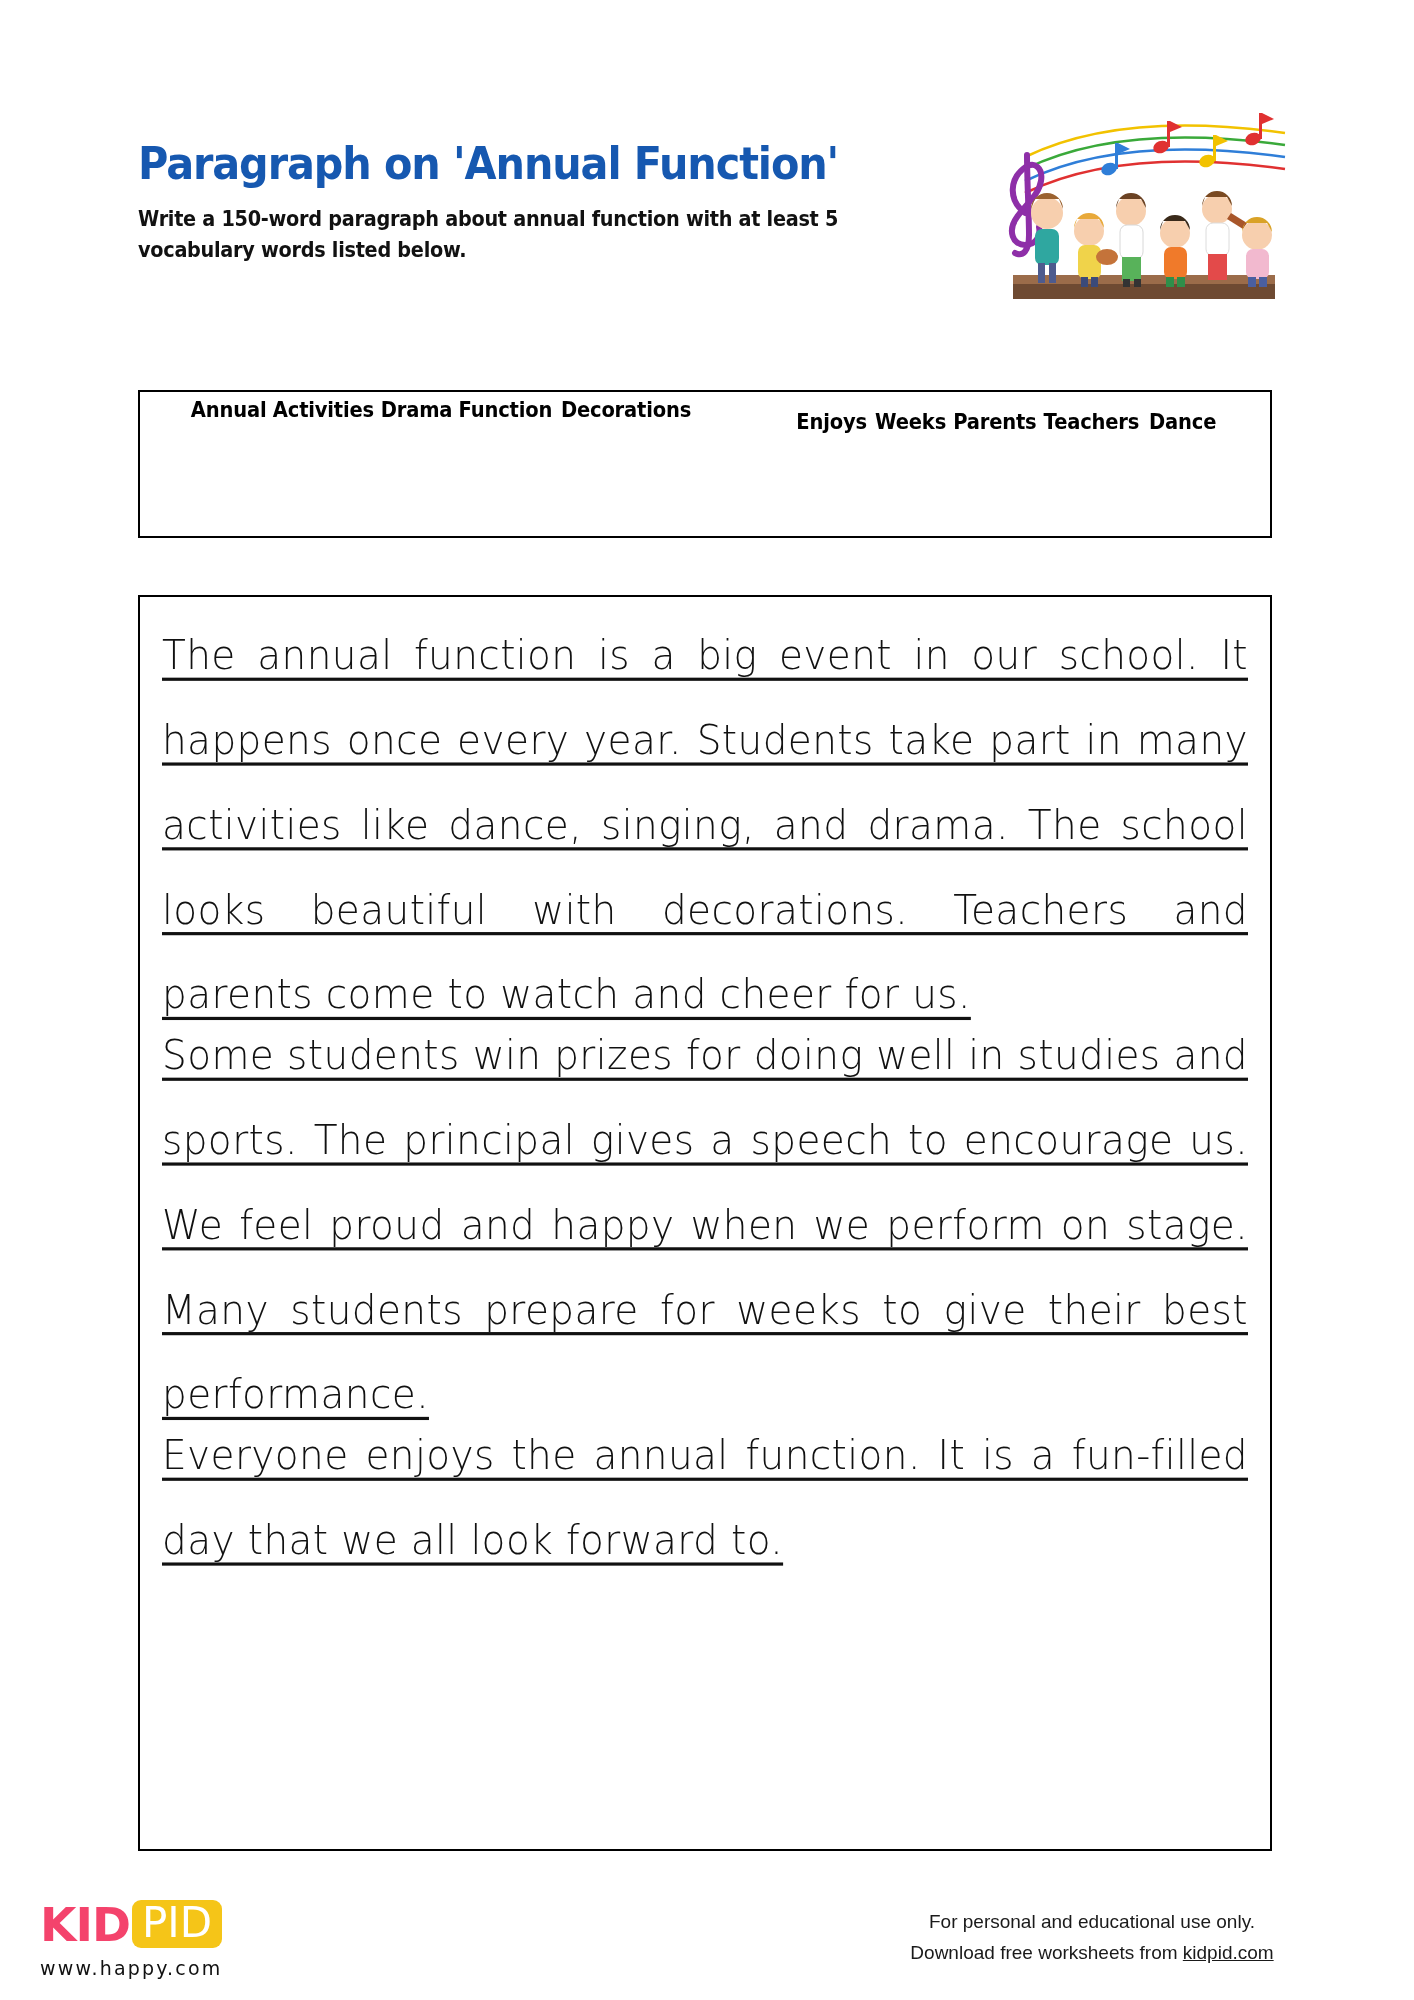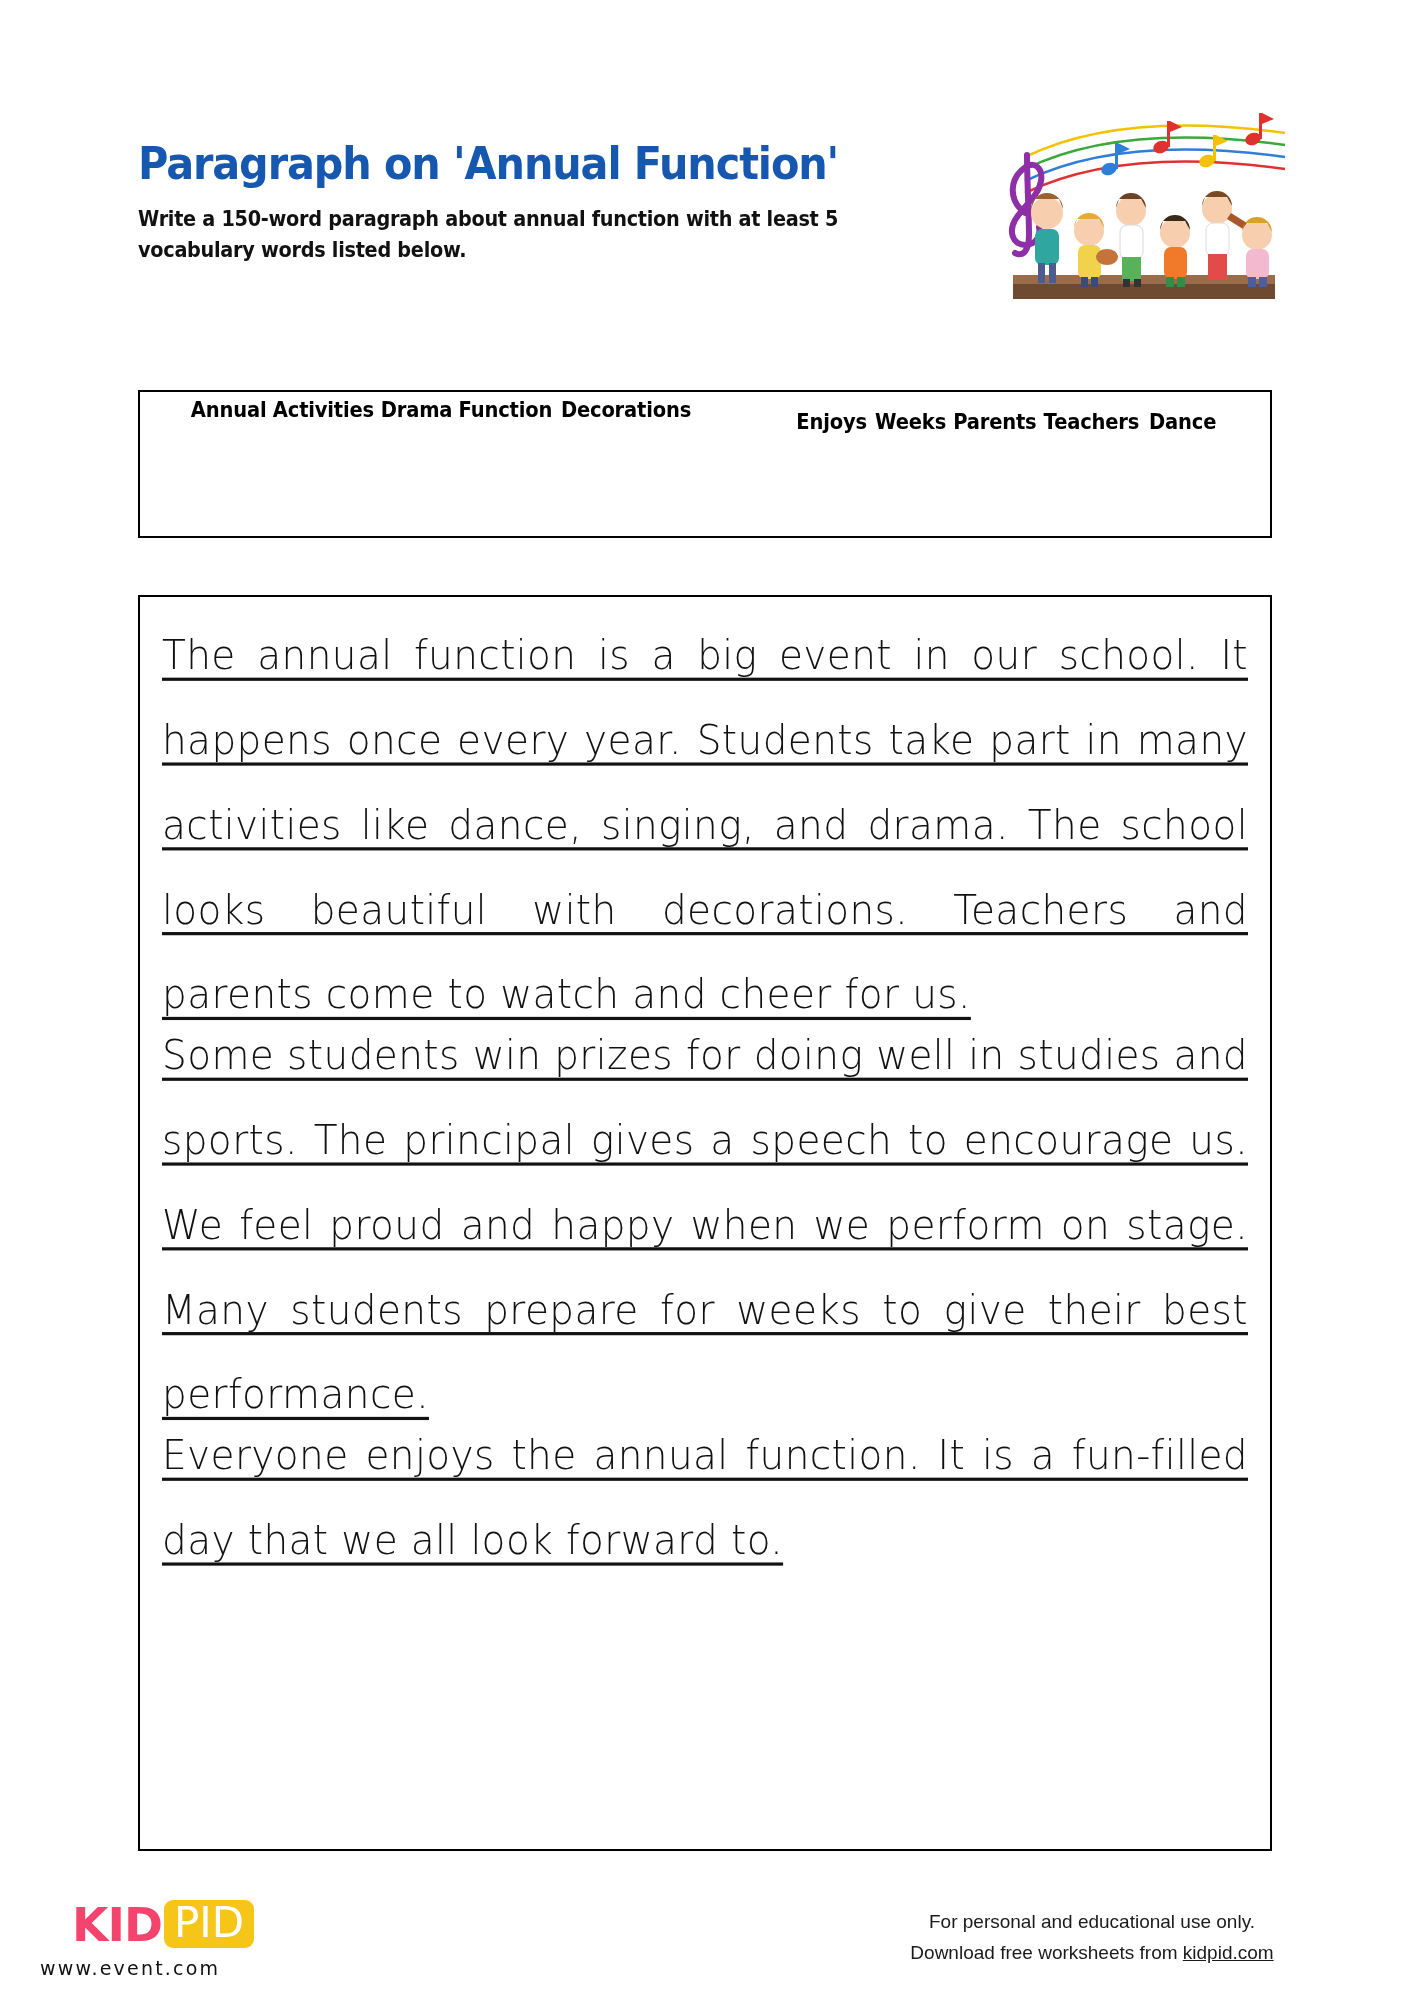--- a/index.html
+++ b/index.html
@@ -132,21 +132,20 @@
   .footer-logo {
     position: absolute;
     left: 40px;
     top: 1898px;
     width: 360px;
   }
   .logo-row {
     display: flex;
     align-items: center;
     height: 52px;
-    margin-left: 32px;
   }
   .logo-kid {
     font-family: "DejaVu Sans", sans-serif;
     font-weight: 700;
     font-size: 47px;
     color: #f4436c;
     letter-spacing: -1px;
     line-height: 1;
   }
   .logo-pid-wrap {
@@ -316,21 +315,21 @@
     <p class="para"><span class="u">Everyone enjoys the annual function. It is a fun-filled day that we all look forward to.</span></p>
   </div>
 
   <div class="footer-logo">
     <div class="logo-row">
       <span class="logo-kid">KID</span>
       <span class="logo-pid-wrap">
         <span class="logo-pid">PID</span>
       </span>
     </div>
-    <div class="logo-url">www.event.com</div>
+    <div class="logo-url">www.happy.com</div>
   </div>
 
   <div class="footer-note">
     <div>For personal and educational use only.</div>
     <div><span>Download free worksheets from </span><span class="link">kidpid.com</span></div>
   </div>
 
 </div>
 
 </body></html>

